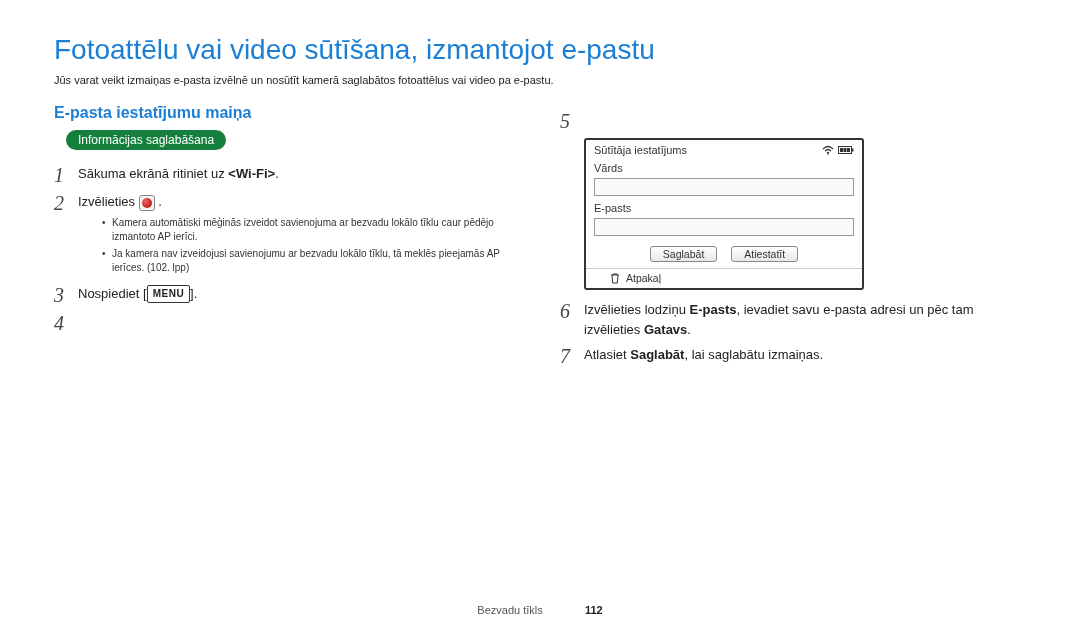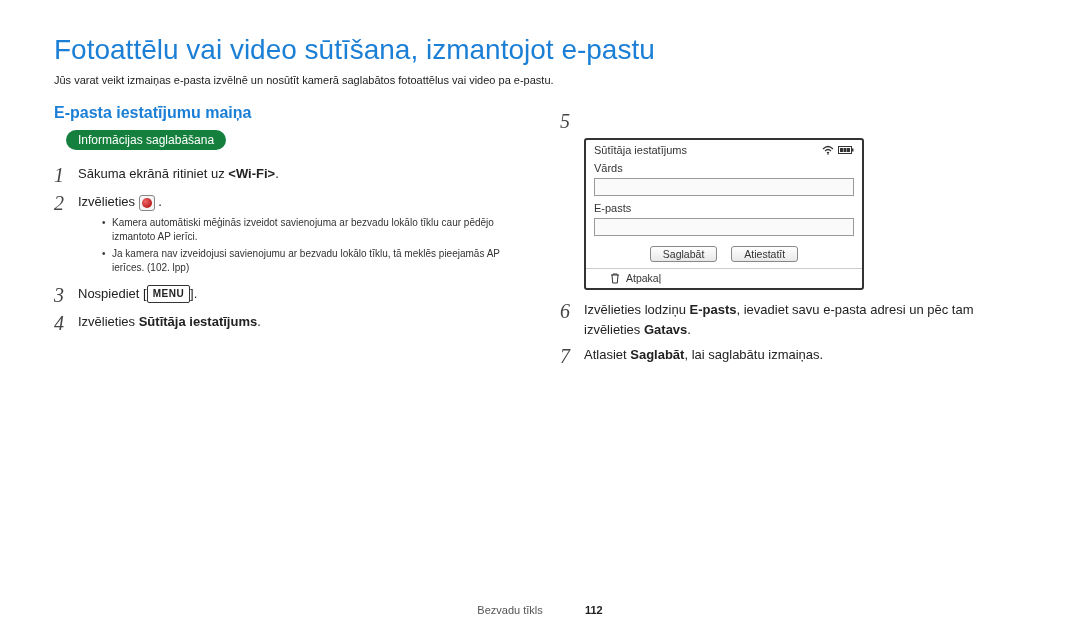--- a/index.html
+++ b/index.html
@@ -209,23 +209,20 @@
 
     <div class="step">
       <div class="step-num">3</div>
       <div class="step-body">
         <span>Nospiediet [</span><span class="menu-box">MENU</span><span>].</span>
       </div>
     </div>
 
     <div class="step">
       <div class="step-num">4</div>
-      <div class="step-body">
-        <span>Izvēlieties </span><b>Sūtītāja iestatījums</b><span>.</span>
-      </div>
     </div>
   </div>
 
   <div class="col">
     <div class="step">
       <div class="step-num">5</div>
     </div>
 
     <div class="device">
       <div class="device-header">

